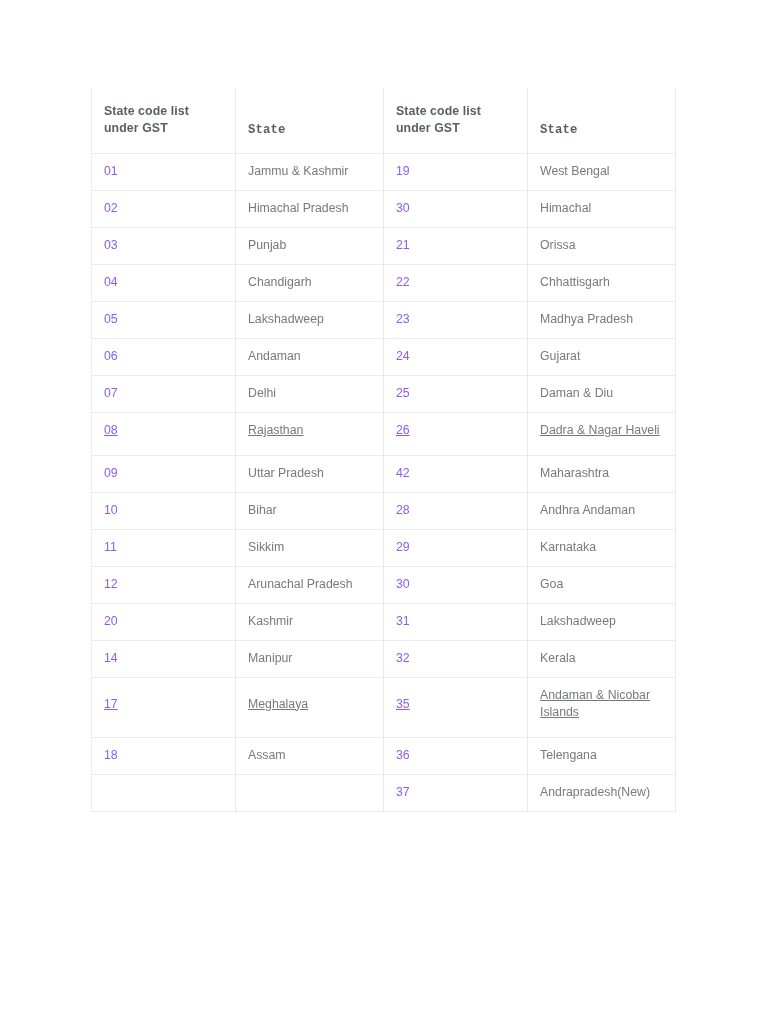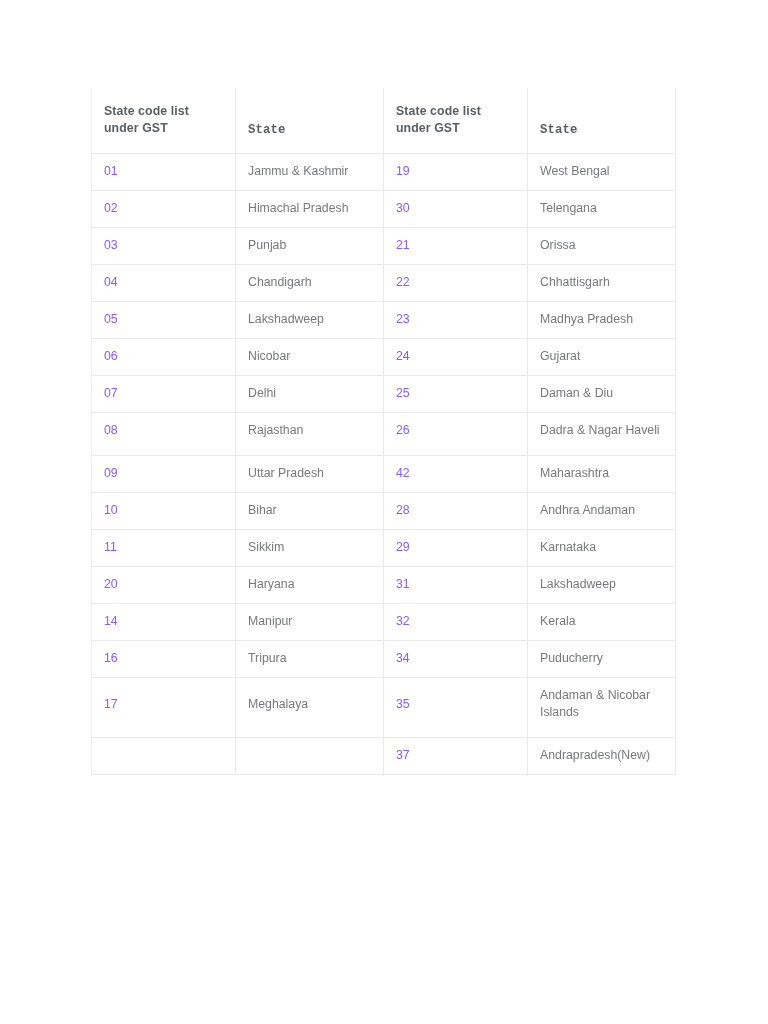--- a/index.html
+++ b/index.html
@@ -69,20 +69,21 @@
     font-family: Liberation Mono, monospace;
   }
 
   table.gst-table td {
     color: #77797c;
     height: 18px;
   }
 
   table.gst-table tbody tr.tall td {
     padding-bottom: 15px;
+    text-decoration: underline;
   }
 
   table.gst-table tbody tr.tall td.code,
   table.gst-table tbody tr.tall td.name {
     vertical-align: middle;
   }
 
   table.gst-table tbody td.code {
     color: #8b5cf6;
   }
@@ -114,21 +115,21 @@
           <tr>
             <td class="code">01</td>
             <td class="name">Jammu &amp; Kashmir</td>
             <td class="code">19</td>
             <td class="name">West Bengal</td>
           </tr>
           <tr>
             <td class="code">02</td>
             <td class="name">Himachal Pradesh</td>
             <td class="code">30</td>
-            <td class="name">Telengana</td>
+            <td class="name">Himachal</td>
           </tr>
           <tr>
             <td class="code">03</td>
             <td class="name">Punjab</td>
             <td class="code">21</td>
             <td class="name">Orissa</td>
           </tr>
           <tr>
             <td class="code">04</td>
             <td class="name">Chandigarh</td>
@@ -136,21 +137,21 @@
             <td class="name">Chhattisgarh</td>
           </tr>
           <tr>
             <td class="code">05</td>
             <td class="name">Lakshadweep</td>
             <td class="code">23</td>
             <td class="name">Madhya Pradesh</td>
           </tr>
           <tr>
             <td class="code">06</td>
-            <td class="name">Nicobar</td>
+            <td class="name">Andaman</td>
             <td class="code">24</td>
             <td class="name">Gujarat</td>
           </tr>
           <tr>
             <td class="code">07</td>
             <td class="name">Delhi</td>
             <td class="code">25</td>
             <td class="name">Daman &amp; Diu</td>
           </tr>
           <tr class="tall">
@@ -171,44 +172,50 @@
             <td class="code">28</td>
             <td class="name">Andhra Andaman</td>
           </tr>
           <tr>
             <td class="code">11</td>
             <td class="name">Sikkim</td>
             <td class="code">29</td>
             <td class="name">Karnataka</td>
           </tr>
           <tr>
+            <td class="code">12</td>
+            <td class="name">Arunachal Pradesh</td>
+            <td class="code">30</td>
+            <td class="name">Goa</td>
+          </tr>
+          <tr>
             <td class="code">20</td>
-            <td class="name">Haryana</td>
+            <td class="name">Kashmir</td>
             <td class="code">31</td>
             <td class="name">Lakshadweep</td>
           </tr>
           <tr>
             <td class="code">14</td>
             <td class="name">Manipur</td>
             <td class="code">32</td>
             <td class="name">Kerala</td>
-          </tr>
-          <tr>
-            <td class="code">16</td>
-            <td class="name">Tripura</td>
-            <td class="code">34</td>
-            <td class="name">Puducherry</td>
           </tr>
           <tr class="tall">
             <td class="code">17</td>
             <td class="name">Meghalaya</td>
             <td class="code">35</td>
             <td class="name">Andaman &amp; Nicobar Islands</td>
           </tr>
           <tr>
+            <td class="code">18</td>
+            <td class="name">Assam</td>
+            <td class="code">36</td>
+            <td class="name">Telengana</td>
+          </tr>
+          <tr>
             <td class="code"><span class="empty-cell">&nbsp;</span></td>
             <td class="name"><span class="empty-cell">&nbsp;</span></td>
             <td class="code">37</td>
             <td class="name">Andrapradesh(New)</td>
           </tr>
         </tbody>
     </table>
   </div>
 
 </div>

